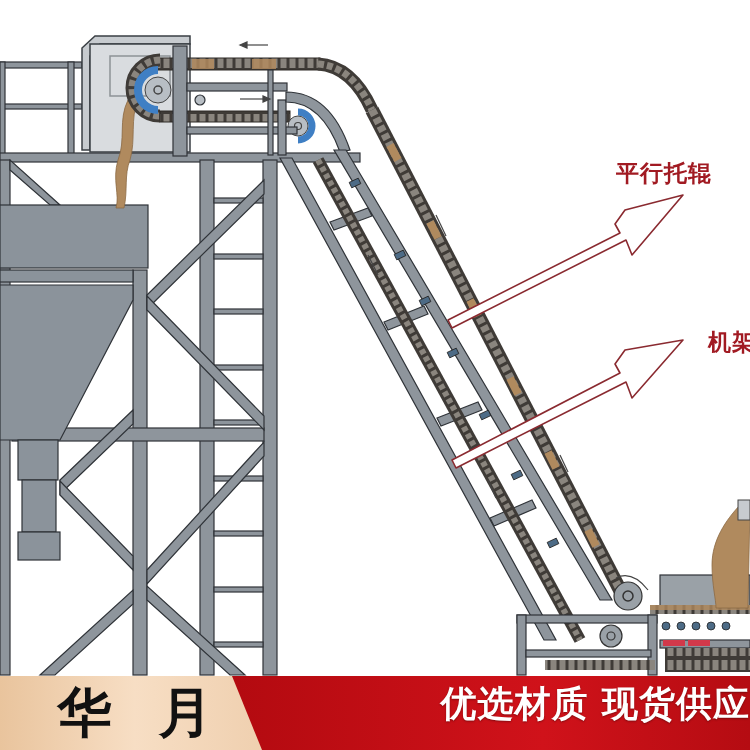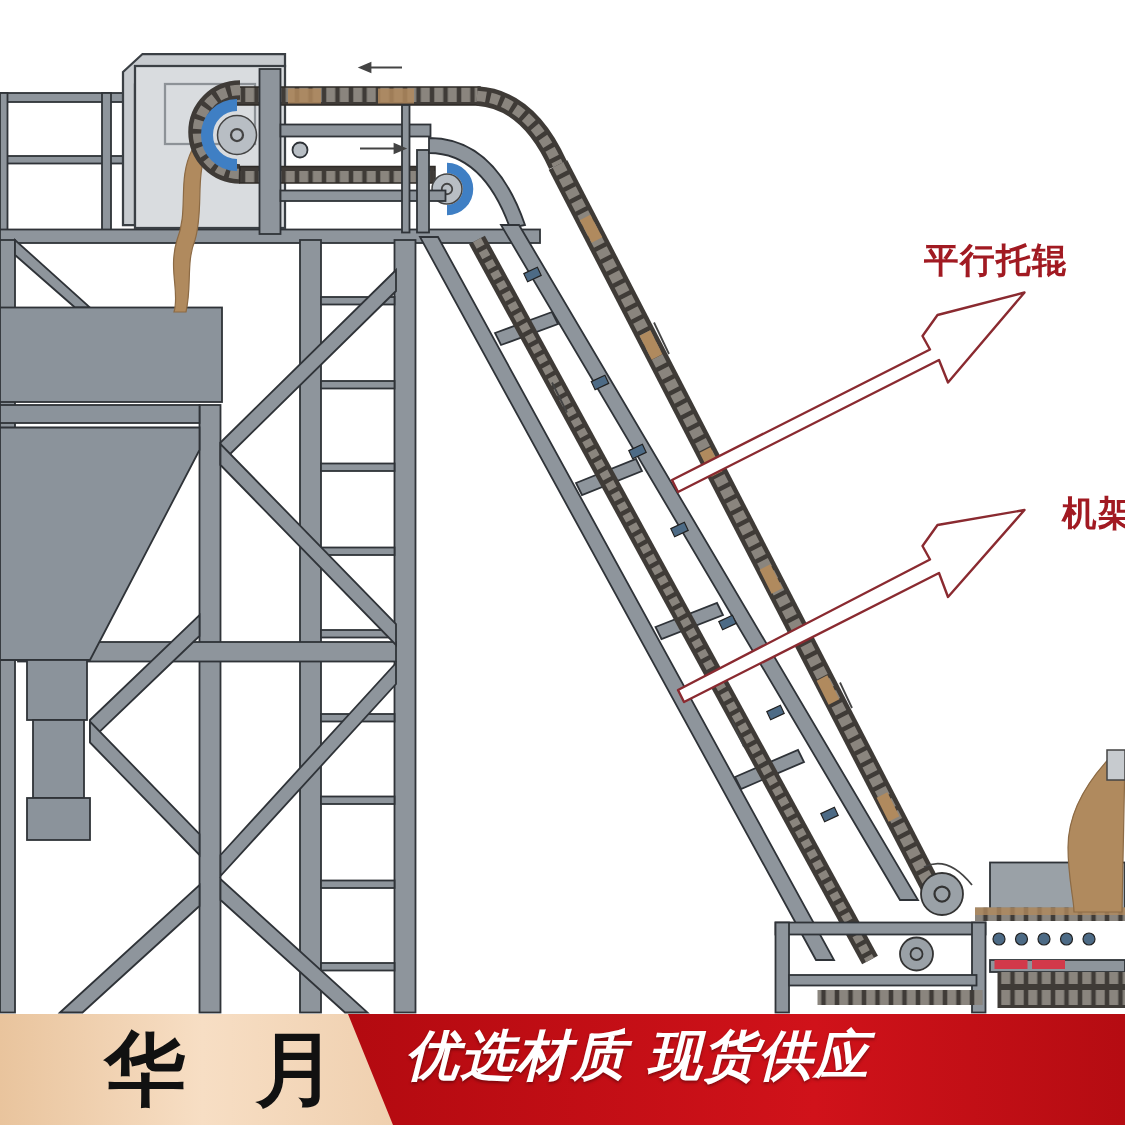--- a/index.html
+++ b/index.html
@@ -1,23 +1,23 @@
 <!DOCTYPE html>
 <html><head>
 <meta charset="utf-8">
 <style>
   html, body { margin:0; padding:0; background:#ffffff; }
   body { width:750px; height:750px; overflow:hidden; position:relative; font-family:"DejaVu Sans", sans-serif; }
   .stage { position:absolute; left:0; top:0; width:750px; height:750px; }
   .label { position:absolute; font-family:"DejaVu Sans", sans-serif; font-weight:bold; color:#a11a22; font-size:23px; letter-spacing:1px; white-space:nowrap; }
   .label-rollers { left:616px; top:158px; }
   .label-frame { left:708px; top:327px; }
-  .brand { position:absolute; left:16px; top:676px; width:262px; height:74px; display:flex; align-items:center; justify-content:center; }
+  .brand { position:absolute; left:4px; top:676px; width:262px; height:74px; display:flex; align-items:center; justify-content:center; }
   .brand-text { font-family:"DejaVu Serif", serif; font-weight:bold; font-size:54px; color:#111; letter-spacing:14px; padding-left:14px; }
-  .slogan { position:absolute; left:270px; top:676px; width:480px; height:57px; display:flex; align-items:center; justify-content:flex-start;font-style:italic; }
+  .slogan { position:absolute; left:270px; top:676px; width:480px; height:57px; display:flex; align-items:center; justify-content:flex-end; }
   .slogan-text { font-family:"DejaVu Sans", sans-serif; font-weight:bold; font-size:36px; color:#ffffff; letter-spacing:1px; text-shadow:0 1px 2px rgba(0,0,0,0.35); }
 </style>
 </head>
 <body>
 
 <div class="stage">
 <svg width="750" height="750" viewBox="0 0 750 750" xmlns="http://www.w3.org/2000/svg">
   <defs>
     <pattern id="chainV" width="14" height="9" patternUnits="userSpaceOnUse">
       <rect width="14" height="9" fill="#3f3b37"></rect>

